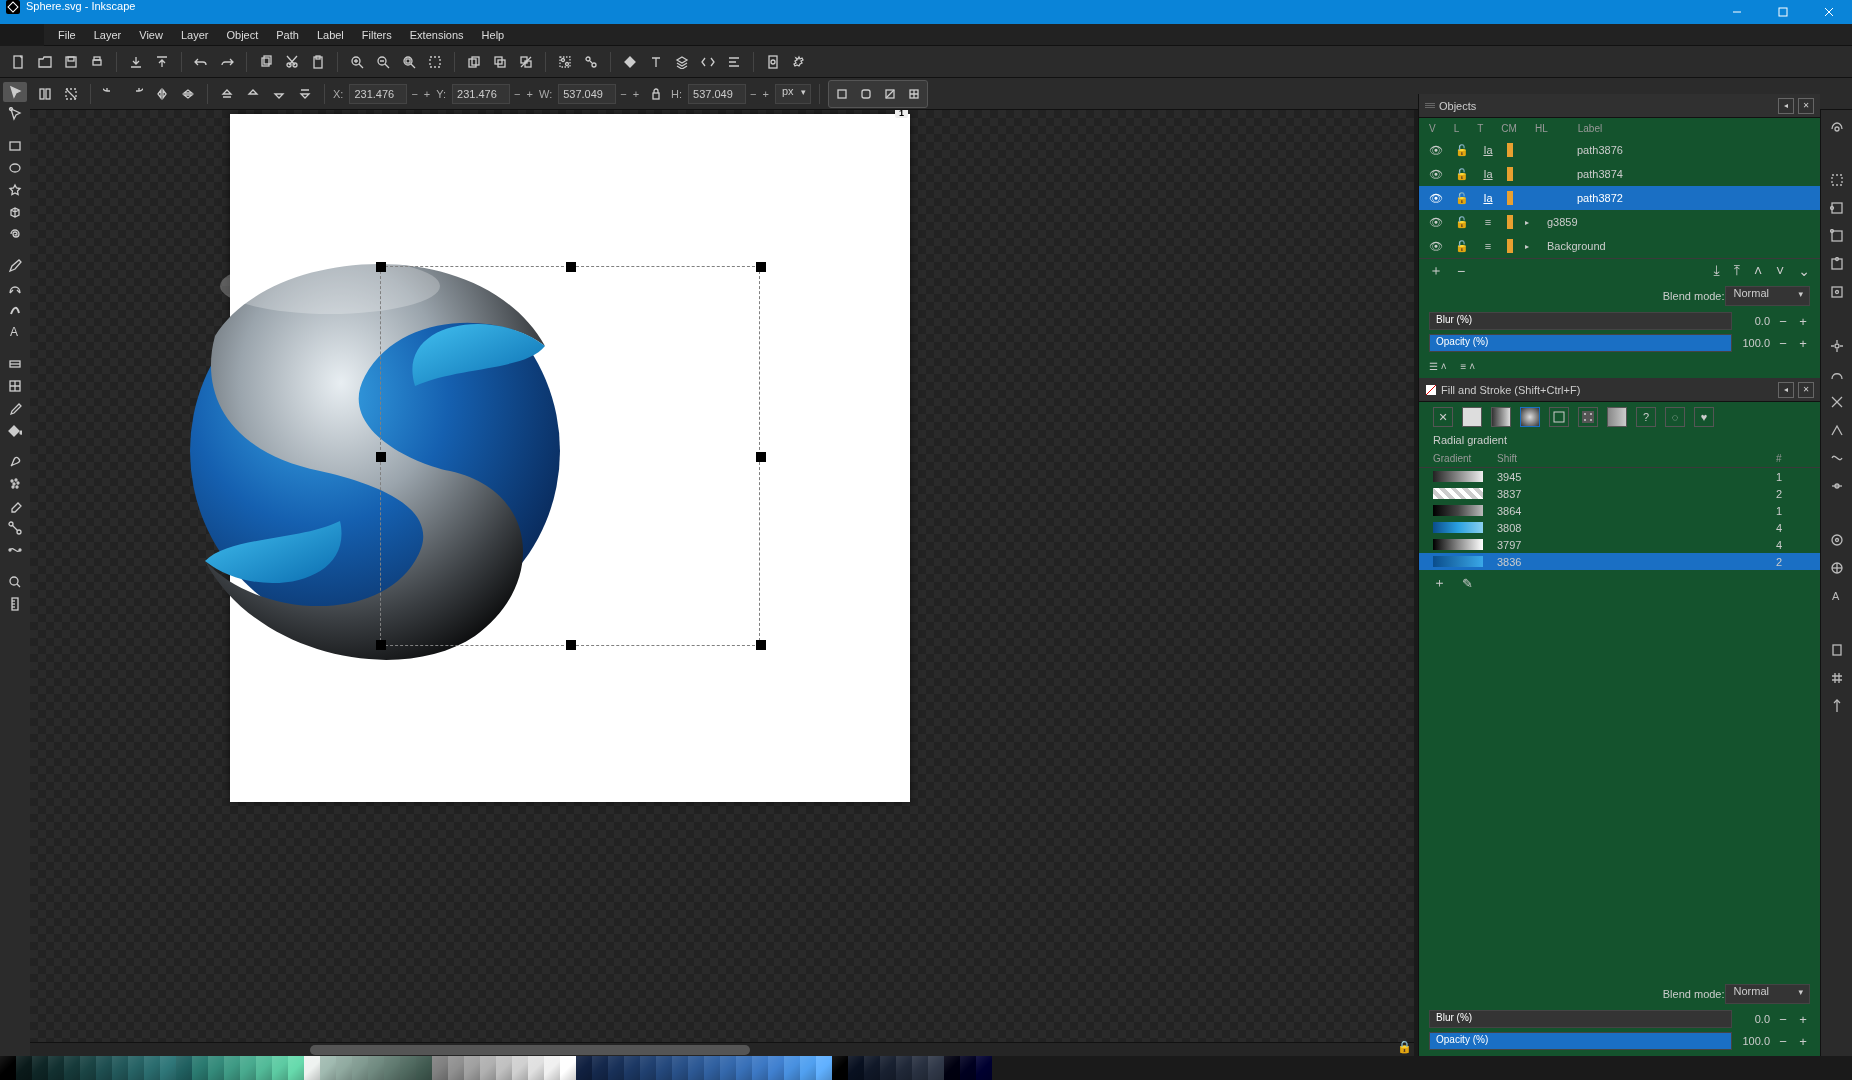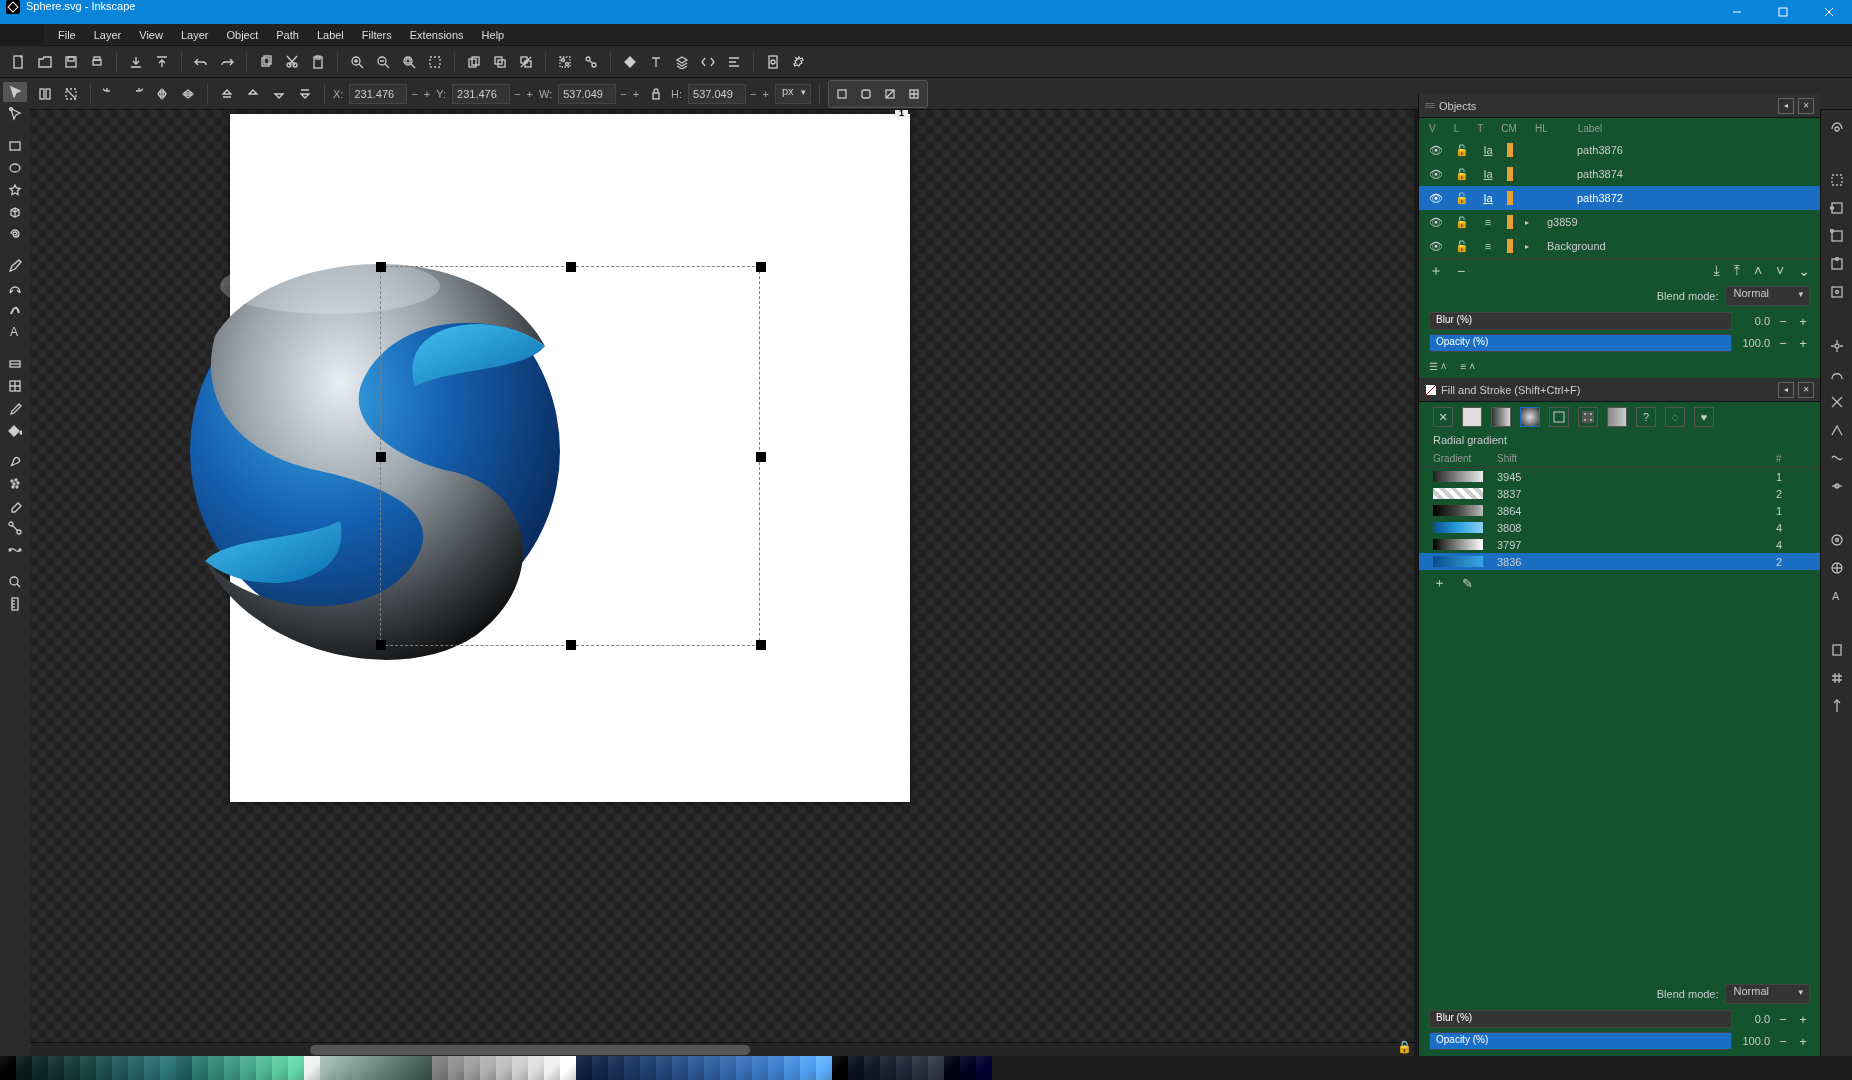--- a/index.html
+++ b/index.html
@@ -61,21 +61,21 @@
 
 .objcols{height:20px;display:flex;padding:0 10px;font-size:10px;color:#999;align-items:center;gap:18px}
 .objrow{height:24px;display:flex;align-items:center;padding:0 10px;gap:12px;font-size:11px}
 .objrow.sel{background:#1a6fc4;color:#fff}
 .objrow .icn{width:14px;text-align:center;font-size:11px}
 .objrow .clrchip{width:6px;height:14px;background:#e8a030}
 .objrow .exp{width:10px;font-size:8px}
 .objfoot{height:24px;display:flex;align-items:center;padding:0 10px;gap:14px;font-size:14px;border-top:1px solid #3a3a3a}
 .objfoot .spacer{flex:1}
 
-.modebar{height:28px;display:flex;align-items:center;justify-content:flex-end;padding:0 10px;gap:6px;font-size:11px}
+.modebar{height:28px;display:flex;align-items:center;justify-content:flex-end;padding:0 10px;gap:0;font-size:11px}
 .modesel{height:20px;background:#343434;border:1px solid #444;padding:0 40px 0 8px;position:relative;min-width:70px}
 .modesel::after{content:"▾";position:absolute;right:6px;top:2px;font-size:9px}
 
 .sliderrow{height:22px;display:flex;align-items:center;padding:0 10px;gap:6px;font-size:11px}
 .sliderrow .bar{flex:1;height:18px;background:#343434;position:relative;border:1px solid #444}
 .sliderrow .bar.full::after{content:"";position:absolute;inset:0;background:#1a6fc4}
 .sliderrow .lab{position:absolute;left:6px;top:1px;z-index:1;font-size:10px;color:#fff}
 .sliderrow .val{width:32px;text-align:right}
 .sliderrow .pm{width:14px;text-align:center;cursor:pointer;font-size:13px}
 

